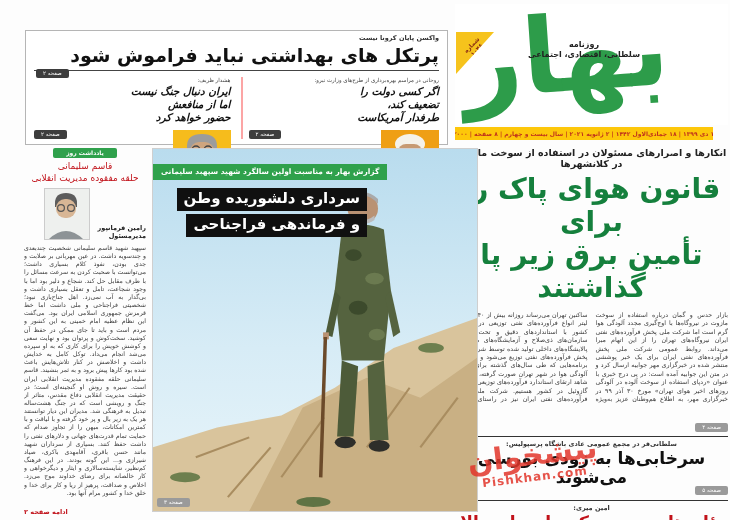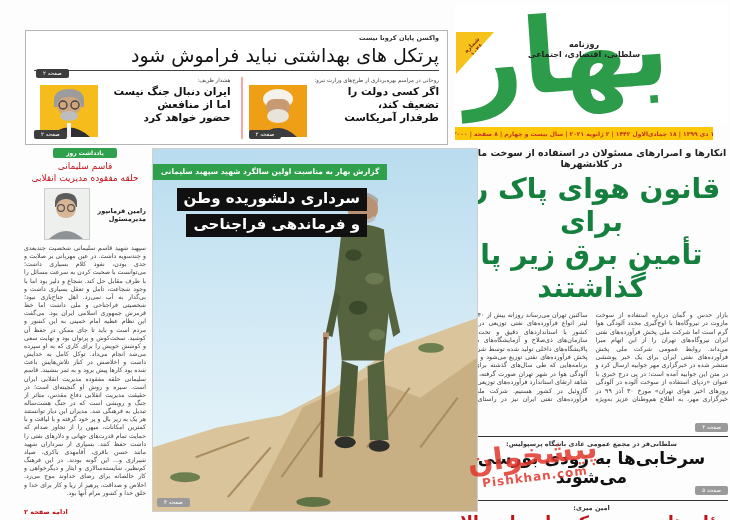--- a/index.html
+++ b/index.html
@@ -9,35 +9,35 @@
     position:relative; width:730px; height:520px; margin:0 auto;
     background:#fdfdfd; overflow:hidden; direction:rtl;
   }
   
   .topbox {
     position:absolute; left:25px; top:30px; width:423px; height:115px;
     border:1px solid #b5b5b5; background:#fff; padding:3px 8px 2px 8px;
   }
   .topbox .kicker { font-size:6.5px; color:#333; text-align:right; font-weight:bold; }
   .topbox .mainhead {
-    font-size:19px; font-weight:normal; color:#111; text-align:right;
+    font-size:19px; font-weight:bold; color:#111; text-align:right;
     letter-spacing:-0.5px; line-height:22px; margin-top:2px;
   }
   .topbox .rule { border-top:1.5px solid #444; margin-top:4px; position:relative; }
   .pill {
     display:inline-block; background:#9a9a9a; color:#fff; font-size:5.5px;
     padding:1px 7px 2px 7px; border-radius:2px; line-height:6px; white-space:nowrap;
   }
   .pill.dark { background:#3d3d3d; }
   .topbox .rule .pill { position:absolute; left:2px; top:-2px; }
   .subitems { display:flex; flex-direction:row; gap:10px; margin-top:6px; height:62px; }
   .subitem { flex:1; position:relative; border-left:2px solid #fca5a5; padding-left:6px; }
   .subitem:last-child { border-left:none; }
   .subitem .skicker { font-size:5.5px; color:#444; text-align:right; margin-bottom:2px; }
-  .subitem .srow { display:flex; flex-direction:row; gap:6px; }
+  .subitem .srow { display:flex; flex-direction:column; gap:6px;font-style:italic; }
   .sphoto { width:58px; height:52px; flex:0 0 auto; position:relative; overflow:hidden; }
   .shead { font-size:10.5px; font-weight:bold; color:#111; text-align:right; line-height:13px; flex:1; }
   .subitem .pill { position:absolute; left:6px; bottom:0; }
   .subitem:last-child .pill { left:0; }
   
   .masthead { position:absolute; left:455px; top:4px; width:273px; height:121px; background:#fff; }
   .triangle {
     position:absolute; left:1px; top:28px; width:38px; height:42px;
     background:#f6c31c; clip-path:polygon(0 0, 100% 0, 0 100%);
   }
@@ -97,21 +97,21 @@
   .feature .pill { position:absolute; left:4px; bottom:4px; z-index:5; }
   .rocks { position:absolute; left:0; bottom:0; width:100%; height:100%; z-index:1; }
   .soldier { position:absolute; left:46%; top:10%; height:84%; z-index:2; }
   
   .notecol { position:absolute; left:22px; top:148px; width:126px; height:367px; padding:0 2px; }
   .notetag {
     display:block; margin:0 auto; width:64px; background:#2fa14c; color:#fff;
     font-size:6px; font-weight:bold; text-align:center; padding:1px 0 2px 0; border-radius:2px;
   }
   .notetitle { font-size:9px; font-weight:normal; color:#c1121a; text-align:center; line-height:11.5px; margin-top:3px; }
-  .authorrow { display:flex; flex-direction:row; gap:4px; margin-top:4px; align-items:center;margin-left:20px; }
+  .authorrow { display:flex; flex-direction:row; gap:4px; margin-top:4px; align-items:flex-end;margin-left:20px; }
   .authorinfo { flex:1; text-align:right; font-size:6.5px; font-weight:bold; color:#222; line-height:8px; padding-top:2px; }
   .authorphoto { width:46px; height:52px; flex:0 0 auto; overflow:hidden; border:1px solid #ccc; }
   .notebody {
     margin-top:4px; font-size:6.2px; line-height:8.15px; color:#3a3a3a;
     text-align:justify; height:262px; overflow:hidden;
   }
   .continuation { font-size:6.5px; font-weight:bold; color:#c1121a; text-align:left; margin-top:2px; }
   
   .watermark {
     position:absolute; left:468px; top:440px; z-index:9; transform:rotate(-7deg);

